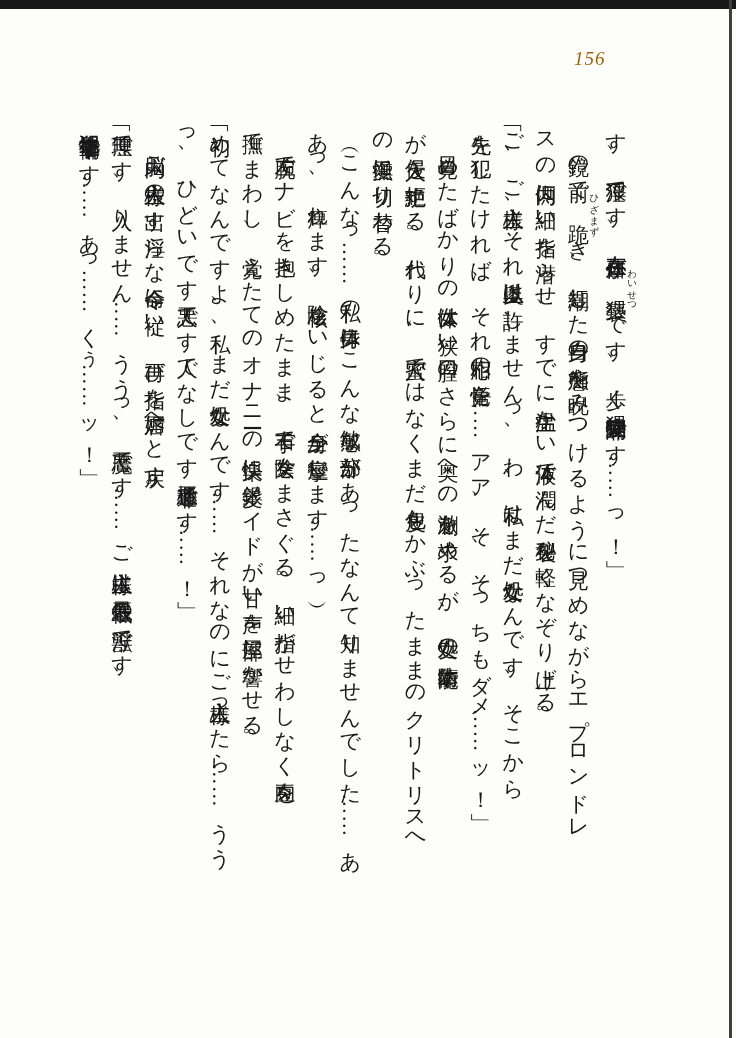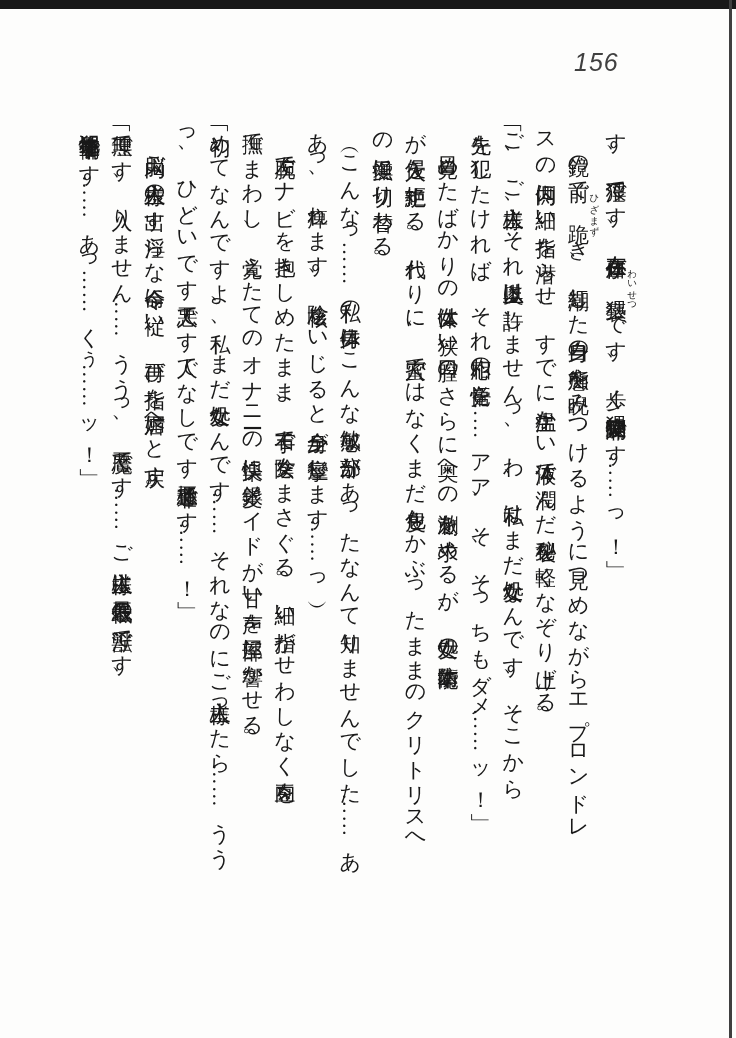--- a/index.html
+++ b/index.html
@@ -21,25 +21,25 @@
     width: 736px; height: 9px;
   }
   .scan-edge-right {
     position: absolute;
     top: 0; left: 729px;
     width: 3px; height: 1038px;
   }
   .page-number {
     position: absolute;
     top: 48px; left: 574px;
-    font-family: Liberation Sans, sans-serif;
+    font-family: Liberation Serif, serif;
     font-style: italic;
-    font-size: 25px;
+    font-size: 19px;
     letter-spacing: 1px;
-    color: #404040;
+    color: #a16207;
   }
   .text-block {
     position: absolute;
     top: 118px;
     right: 99px;
     height: 846px;
     writing-mode: vertical-rl;
     text-orientation: mixed;
     color: #191919;
     font-size: 21px;

